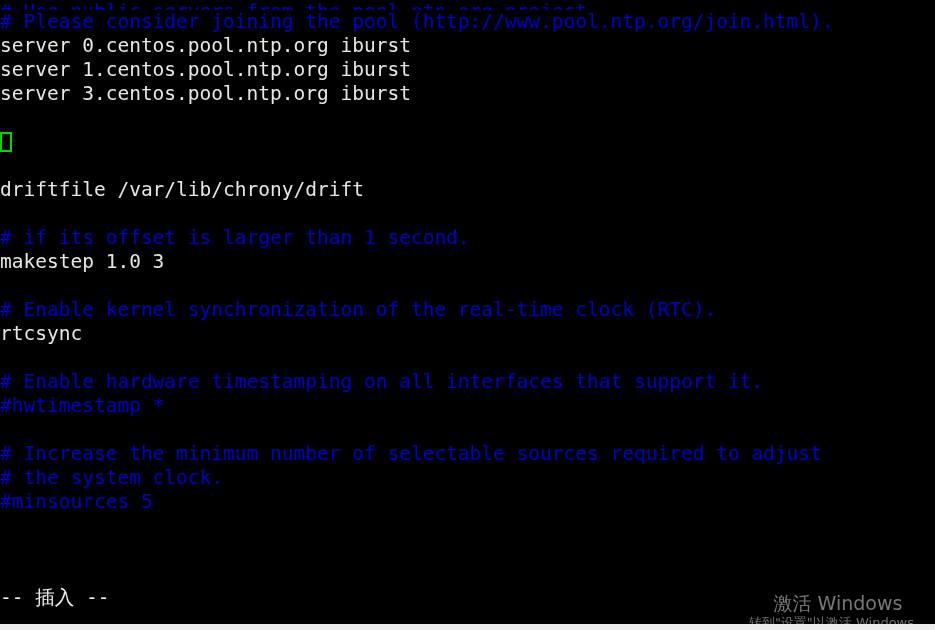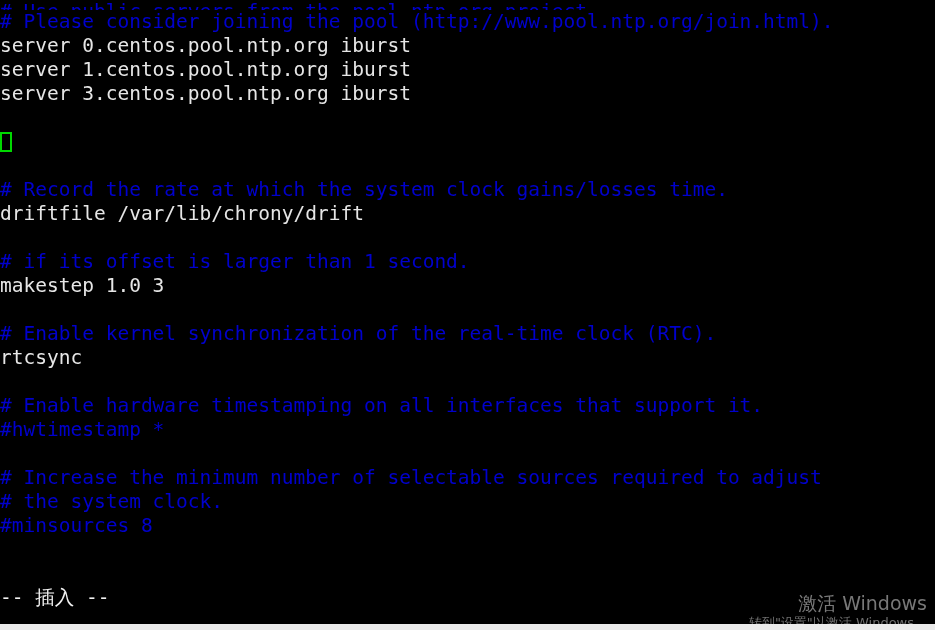--- a/index.html
+++ b/index.html
@@ -76,21 +76,21 @@
     background: transparent;
     margin: 0;
     padding: 0;
   }
 
   
   #watermark {
     position: absolute;
     right: 8px;
     bottom: 0px;
-    text-align: right;
+    text-align: center;
     color: #9a9a9a;
     font-family: "DejaVu Sans", "Liberation Sans", sans-serif;
     font-size: 19px;
     line-height: 23px;
     opacity: 0.78;
     white-space: nowrap;
     pointer-events: none;
     margin-left: 46px;
   }
   #watermark .wm-sub {
@@ -116,35 +116,34 @@
 
   <div id="buffer">
       <div class="line comment clipped"><span># Use public servers from the pool.ntp.org project.</span></div>
       <div class="line comment"><span># Please consider joining the pool (http://www.pool.ntp.org/join.html).</span></div>
       <div class="line plain"><span>server 0.centos.pool.ntp.org iburst</span></div>
       <div class="line plain"><span>server 1.centos.pool.ntp.org iburst</span></div>
       <div class="line plain"><span>server 3.centos.pool.ntp.org iburst</span></div>
       <div class="line plain"><span></span></div>
       <div class="line plain"><span class="cursor"></span></div>
       <div class="line plain"><span></span></div>
-      <div class="line comment"><span># Record the rate at which the system clock gains/losses time.</span></div>
       <div class="line plain"><span>driftfile /var/lib/chrony/drift</span></div>
       <div class="line plain"><span></span></div>
       <div class="line comment"><span># if its offset is larger than 1 second.</span></div>
       <div class="line plain"><span>makestep 1.0 3</span></div>
       <div class="line plain"><span></span></div>
       <div class="line comment"><span># Enable kernel synchronization of the real-time clock (RTC).</span></div>
       <div class="line plain"><span>rtcsync</span></div>
       <div class="line plain"><span></span></div>
       <div class="line comment"><span># Enable hardware timestamping on all interfaces that support it.</span></div>
       <div class="line comment"><span>#hwtimestamp *</span></div>
       <div class="line plain"><span></span></div>
       <div class="line comment"><span># Increase the minimum number of selectable sources required to adjust</span></div>
       <div class="line comment"><span># the system clock.</span></div>
-      <div class="line comment"><span>#minsources 8</span></div>
+      <div class="line comment"><span>#minsources 5</span></div>
     </div>
 
   <div id="status-line-wrap" style="position: absolute; left: 0px; width: 914px; top: 586px;">
       <div class="line status">-- 插入 --</div>
     </div>
 
   <div id="watermark">
     <div>激活 Windows</div>
     <div class="wm-sub">转到"设置"以激活 Windows。</div>
   </div>

